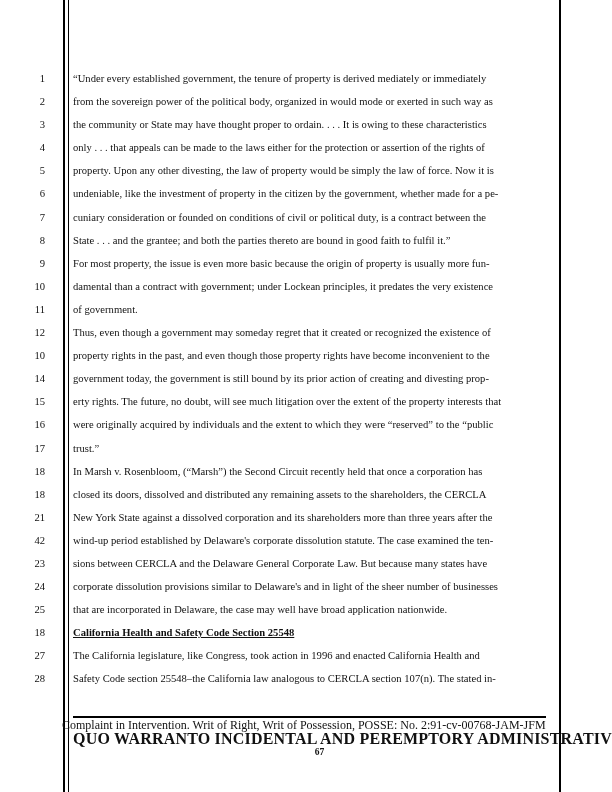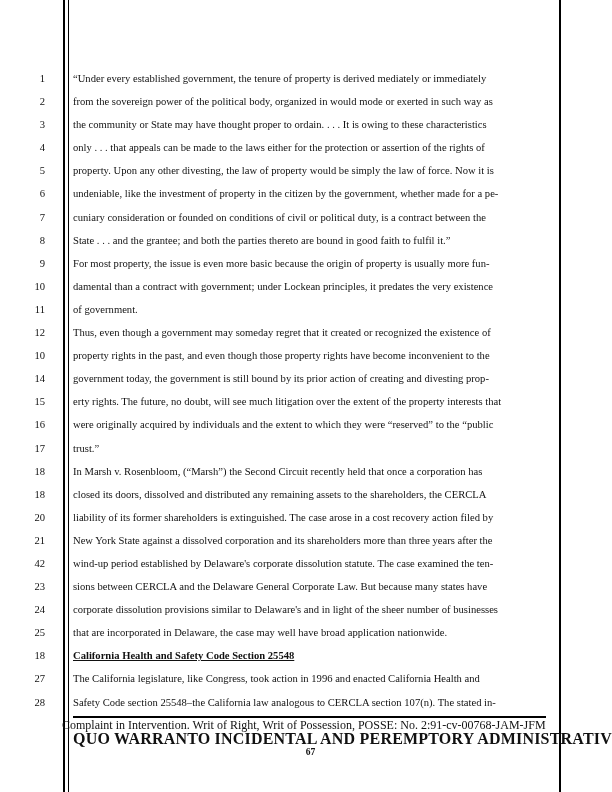--- a/index.html
+++ b/index.html
@@ -74,21 +74,21 @@
     left: 73px;
     top: 732px;
     font-size: 16px;
     line-height: 14px;
     font-weight: bold;
     letter-spacing: 0.2px;
     white-space: nowrap;
   }
   .footer-page {
     position: absolute;
-    left: 74px;
+    left: 83px;
     top: 747px;
     width: 473px;
     text-align: center;
     font-size: 9.5px;
     font-weight: bold;
   }
 </style>
 </head>
 <body>
 
@@ -169,24 +169,20 @@
       </div>
       <div class="line-row">
         <span class="line-num">18</span>
         <span class="line-text">In Marsh v. Rosenbloom, (“Marsh”) the Second Circuit recently held that once a corporation has</span>
       </div>
       <div class="line-row">
         <span class="line-num">18</span>
         <span class="line-text">closed its doors, dissolved and distributed any remaining assets to the shareholders, the CERCLA</span>
       </div>
       <div class="line-row">
-        <span class="line-num">20</span>
-        <span class="line-text">liability of its former shareholders is extinguished. The case arose in a cost recovery action filed by</span>
-      </div>
-      <div class="line-row">
         <span class="line-num">21</span>
         <span class="line-text">New York State against a dissolved corporation and its shareholders more than three years after the</span>
       </div>
       <div class="line-row">
         <span class="line-num">42</span>
         <span class="line-text">wind-up period established by Delaware's corporate dissolution statute. The case examined the ten-</span>
       </div>
       <div class="line-row">
         <span class="line-num">23</span>
         <span class="line-text">sions between CERCLA and the Delaware General Corporate Law. But because many states have</span>

